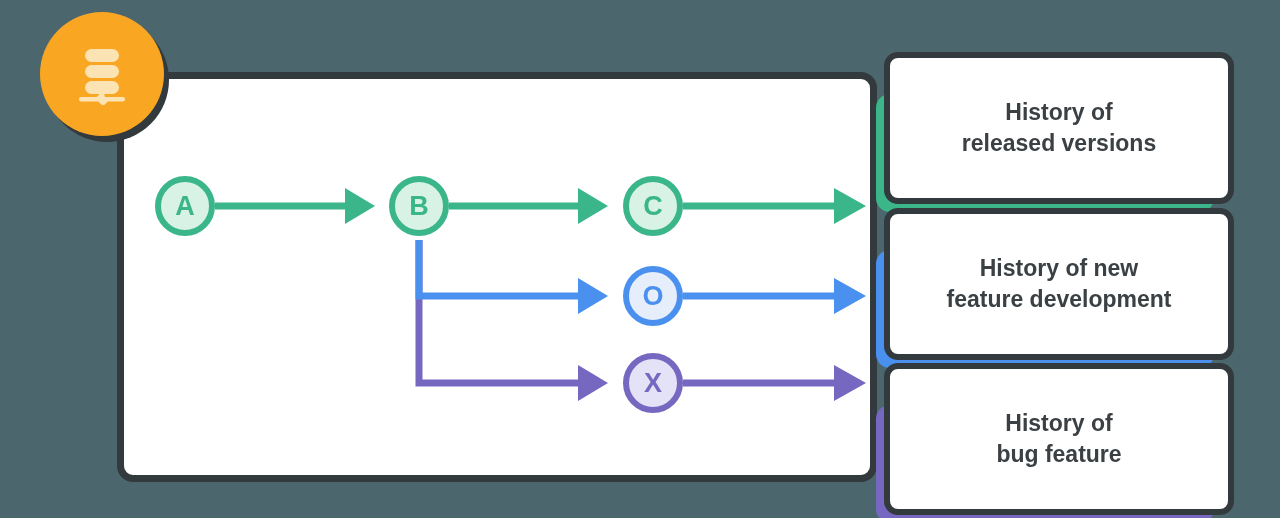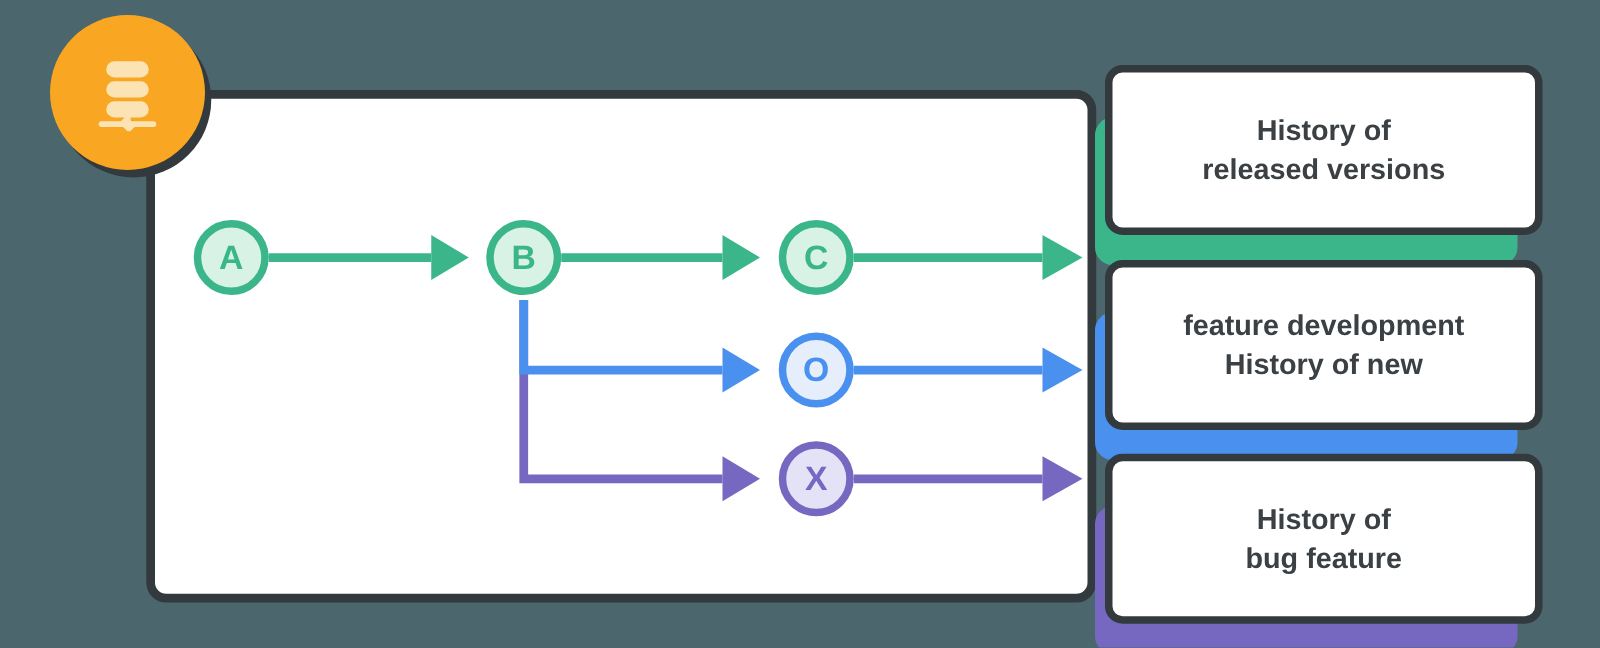--- a/index.html
+++ b/index.html
@@ -99,21 +99,21 @@
     border-radius: 14px;
   }
   .shadow-green  { background: #3bb68b; }
   .shadow-blue   { background: #4a90ee; }
   .shadow-purple { background: #7668c0; }
   .label-box {
     position: absolute;
     left: 8px;
     top: 0px;
     width: 350px;
-    height: 136px;
+    height: 152px;
     background: #ffffff;
     border: 6px solid #333a3d;
     border-radius: 14px;
     box-sizing: border-box;
     display: flex;
     align-items: center;
     justify-content: center;
     text-align: center;
     color: #3a4043;
     font-size: 23px;
@@ -174,22 +174,22 @@
         <div>History of</div>
         <div>released versions</div>
       </div>
     </div>
   </div>
 
   <div class="label-group" style="left:876px; top:208px;">
     <div class="label-shadow shadow-blue"></div>
     <div class="label-box">
       <div>
+        <div>History of new</div>
         <div>feature development</div>
-        <div>History of new</div>
       </div>
     </div>
   </div>
 
   <div class="label-group" style="left:876px; top:363px;">
     <div class="label-shadow shadow-purple"></div>
     <div class="label-box">
       <div>
         <div>History of</div>
         <div>bug feature</div>

